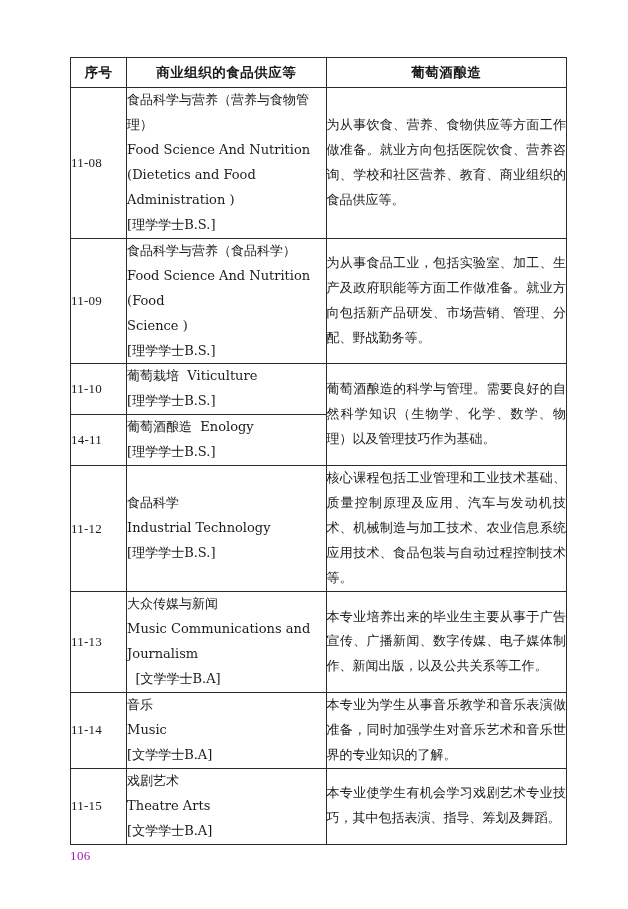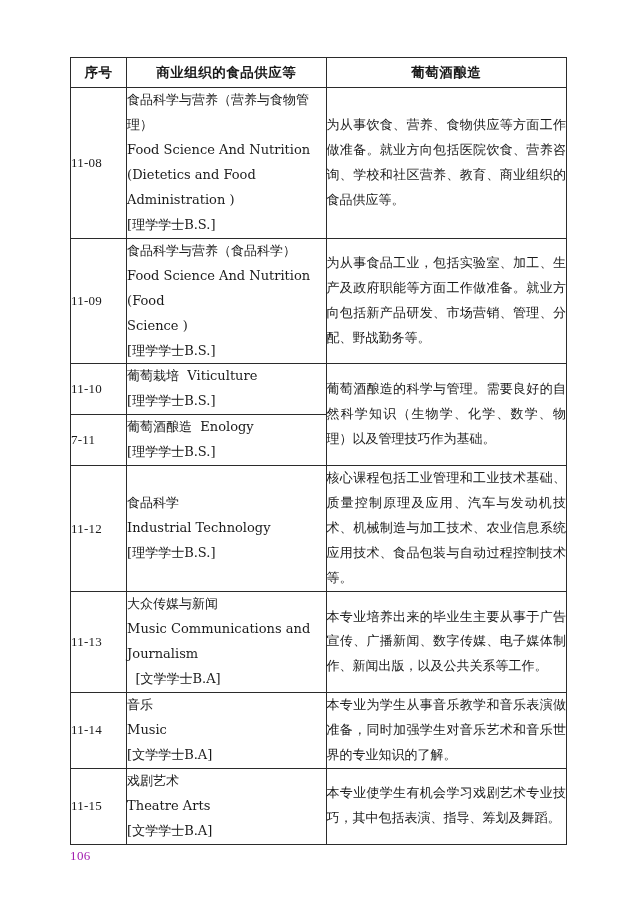--- a/index.html
+++ b/index.html
@@ -149,21 +149,21 @@
           <td class="major cjk">
             <span class="ln">葡萄栽培  Viticulture</span>
             <span class="ln">[理学学士B.S.]</span>
           </td>
           <td class="goal cjk" rowspan="2">
             <span class="para">葡萄酒酿造的科学与管理。需要良好的自然科学知识（生物学、化学、数学、物理）以及管理技巧作为基础。</span>
           </td>
         </tr>
 
         <tr>
-          <td class="code">7-11</td>
+          <td class="code">14-11</td>
           <td class="major cjk">
             <span class="ln">葡萄酒酿造  Enology</span>
             <span class="ln">[理学学士B.S.]</span>
           </td>
         </tr>
 
         <tr>
           <td class="code">11-12</td>
           <td class="major cjk">
             <span class="ln">食品科学</span>

